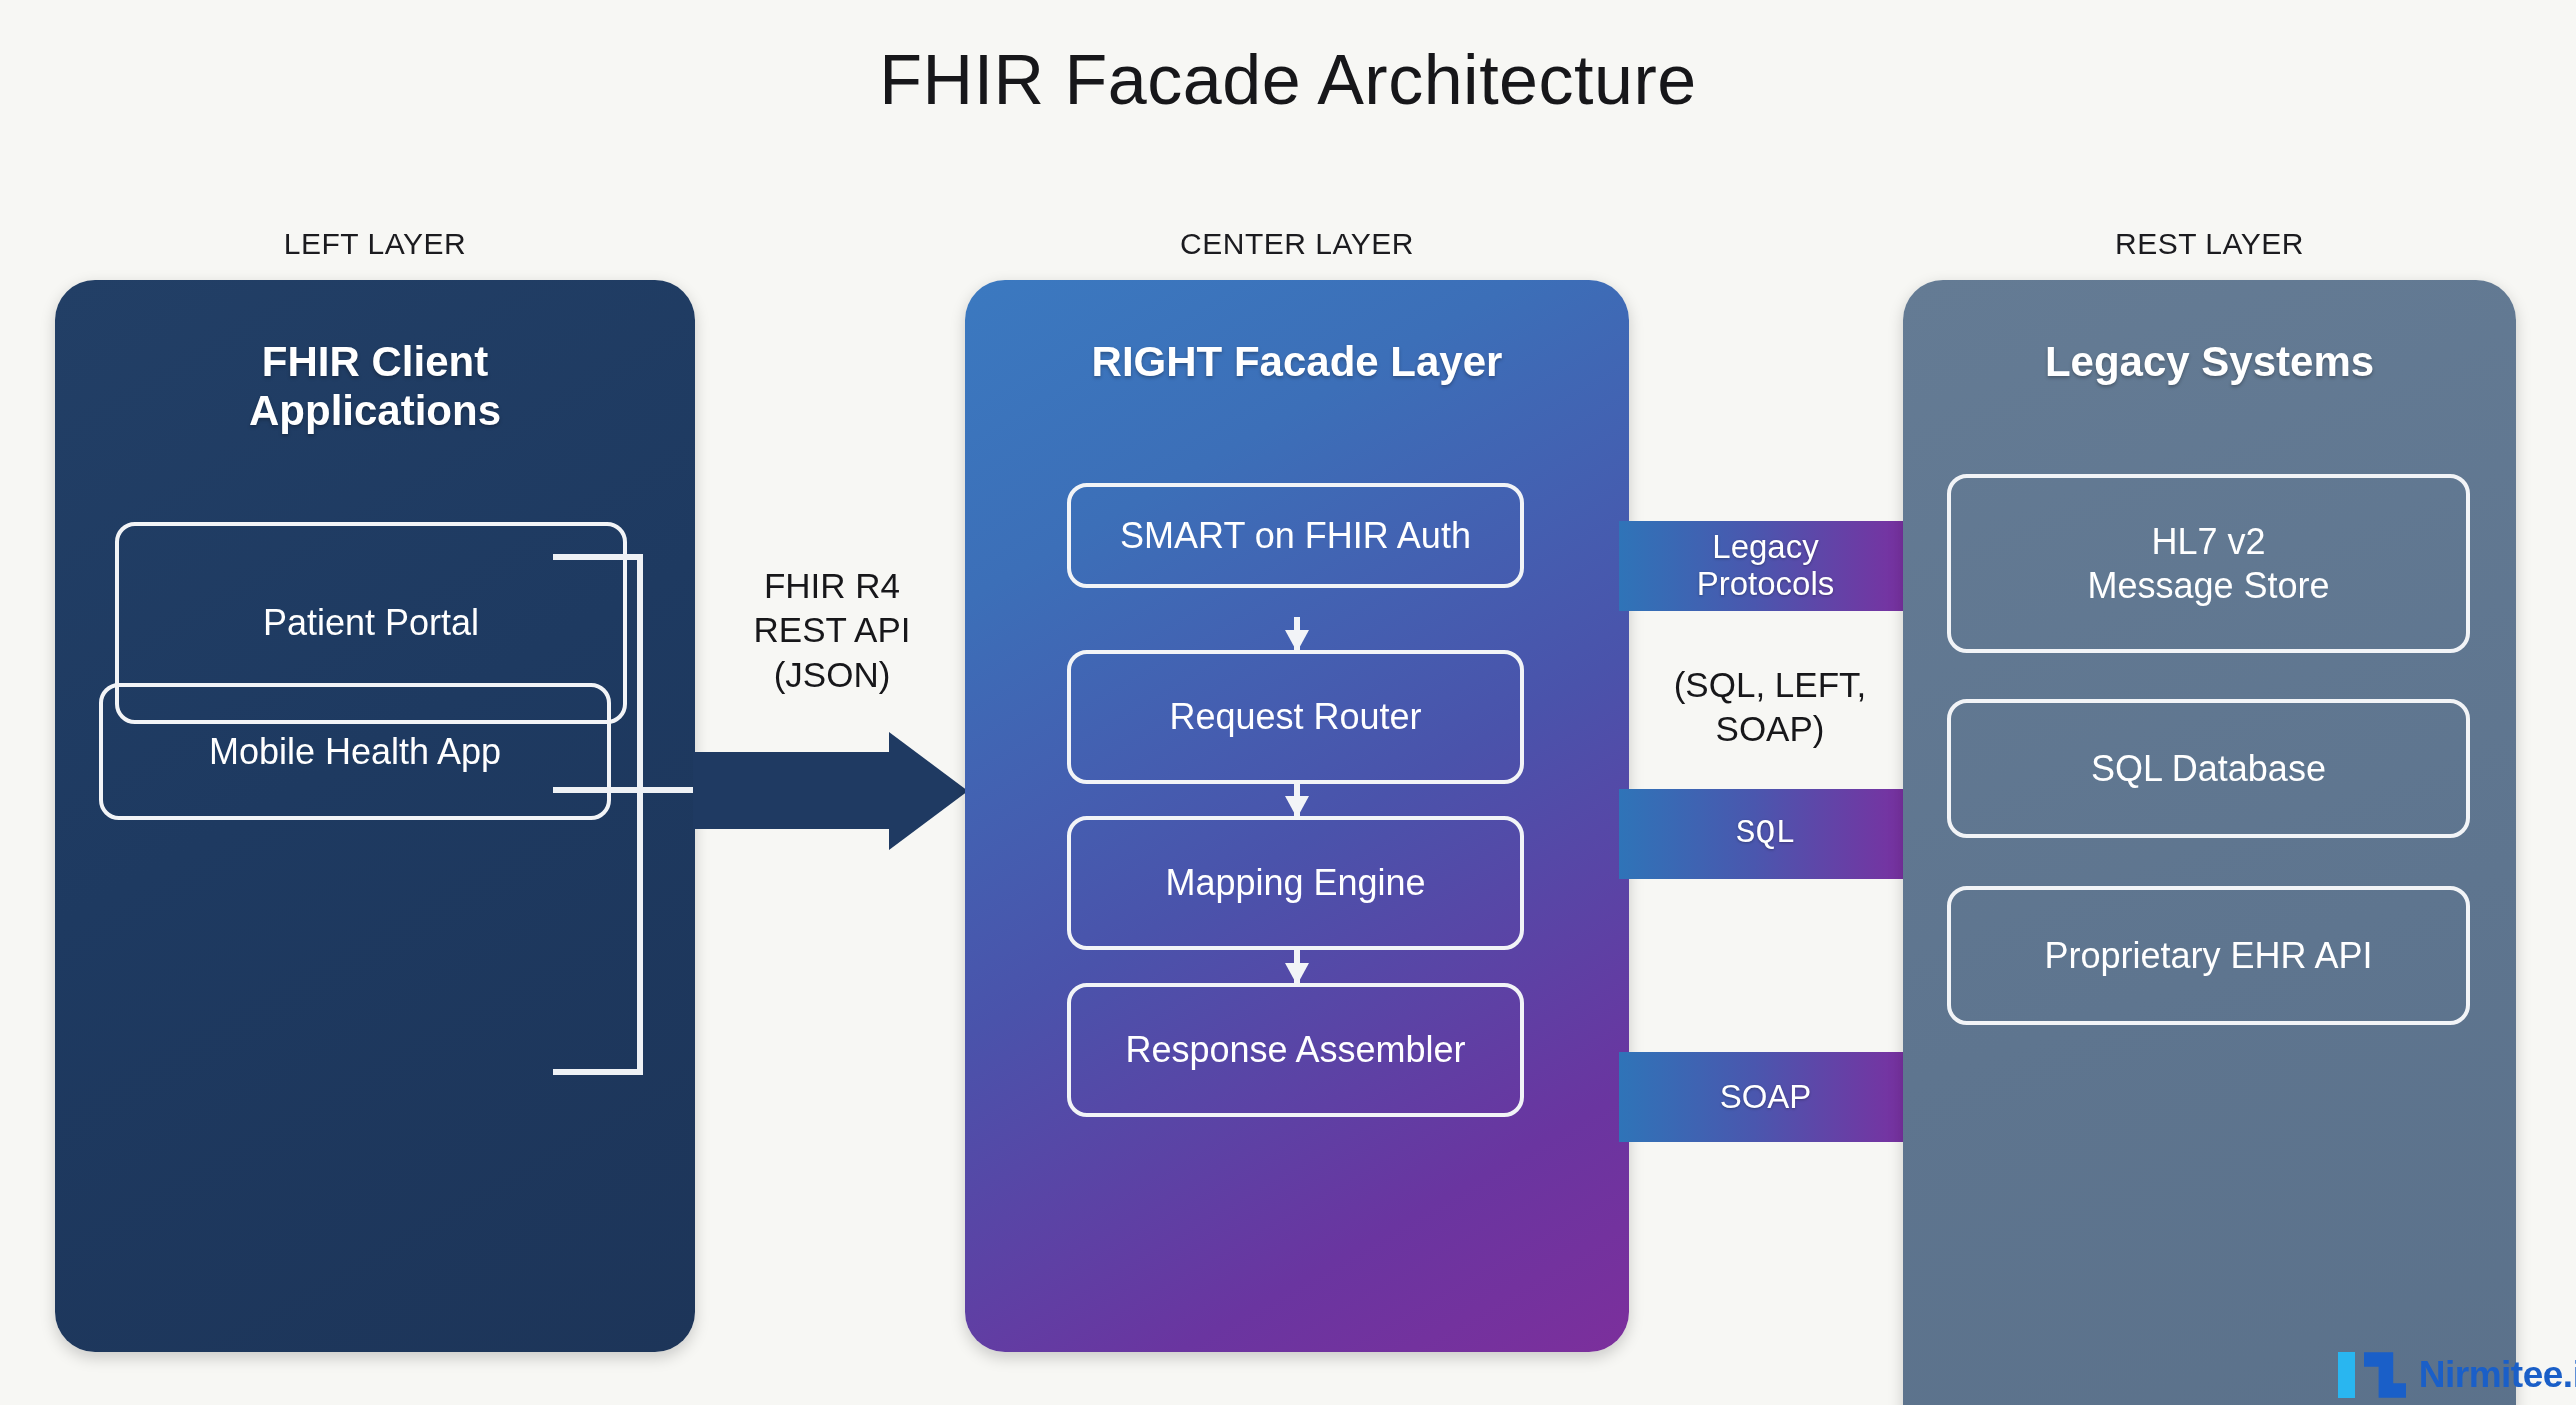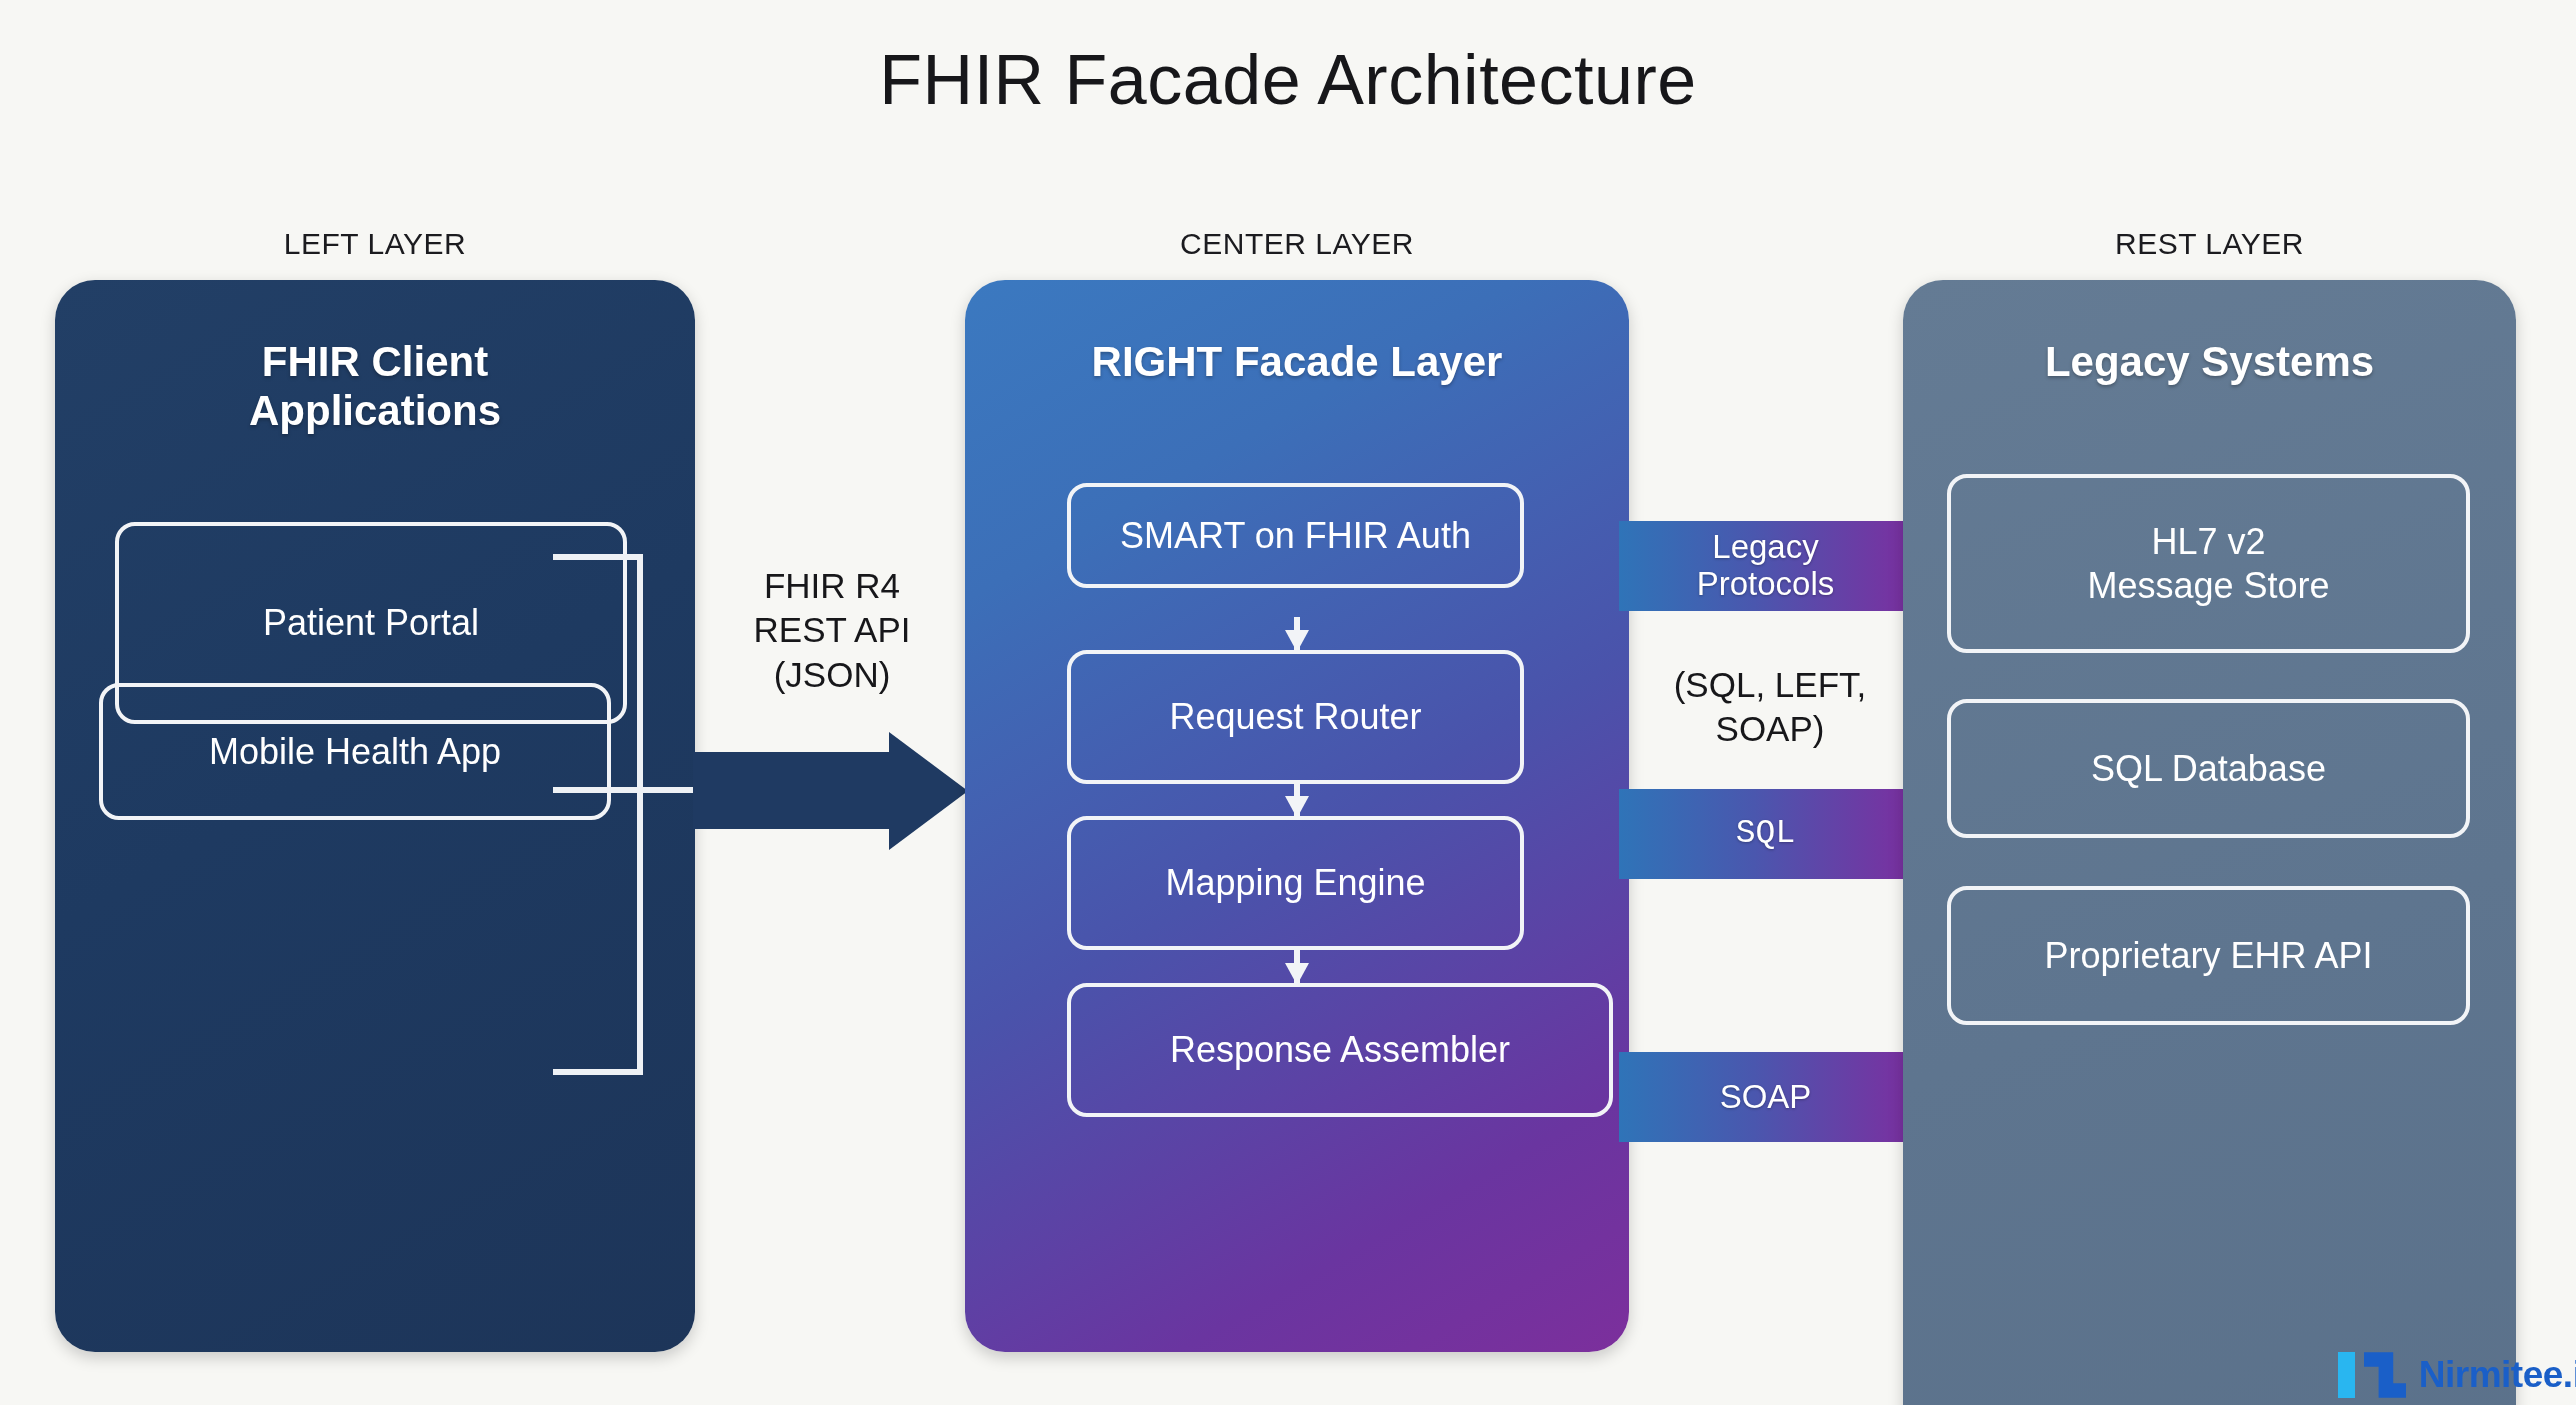--- a/index.html
+++ b/index.html
@@ -69,21 +69,21 @@
 
   
   #lb0 { left: 60px; top: 194px; width: 512px; height: 202px; margin-top: 48px; }
   #lb1 { left: 44px; top: 403px; width: 512px; height: 137px; }
   #lb2 { left: 44px; top: 593px; width: 512px; height: 170px; }
 
   
   #cb0 { left: 102px; top: 203px; width: 457px; height: 105px; }
   #cb1 { left: 102px; top: 370px; width: 457px; height: 134px; }
   #cb2 { left: 102px; top: 536px; width: 457px; height: 134px; }
-  #cb3 { left: 102px; top: 703px; width: 546px; height: 134px; }
+  #cb3 { left: 102px; top: 703px; width: 457px; height: 134px; }
 
   
   #rb0 { left: 44px; top: 194px; width: 523px; height: 179px; }
   #rb1 { left: 44px; top: 419px; width: 523px; height: 139px; }
   #rb2 { left: 44px; top: 606px; width: 523px; height: 139px; }
 
   
   .v-arrow { position: absolute; left: 320px; width: 24px; }
   .v-arrow .shaft {
     position: absolute; left: 9.1px; top: 0; width: 5.5px; height: 100%;

